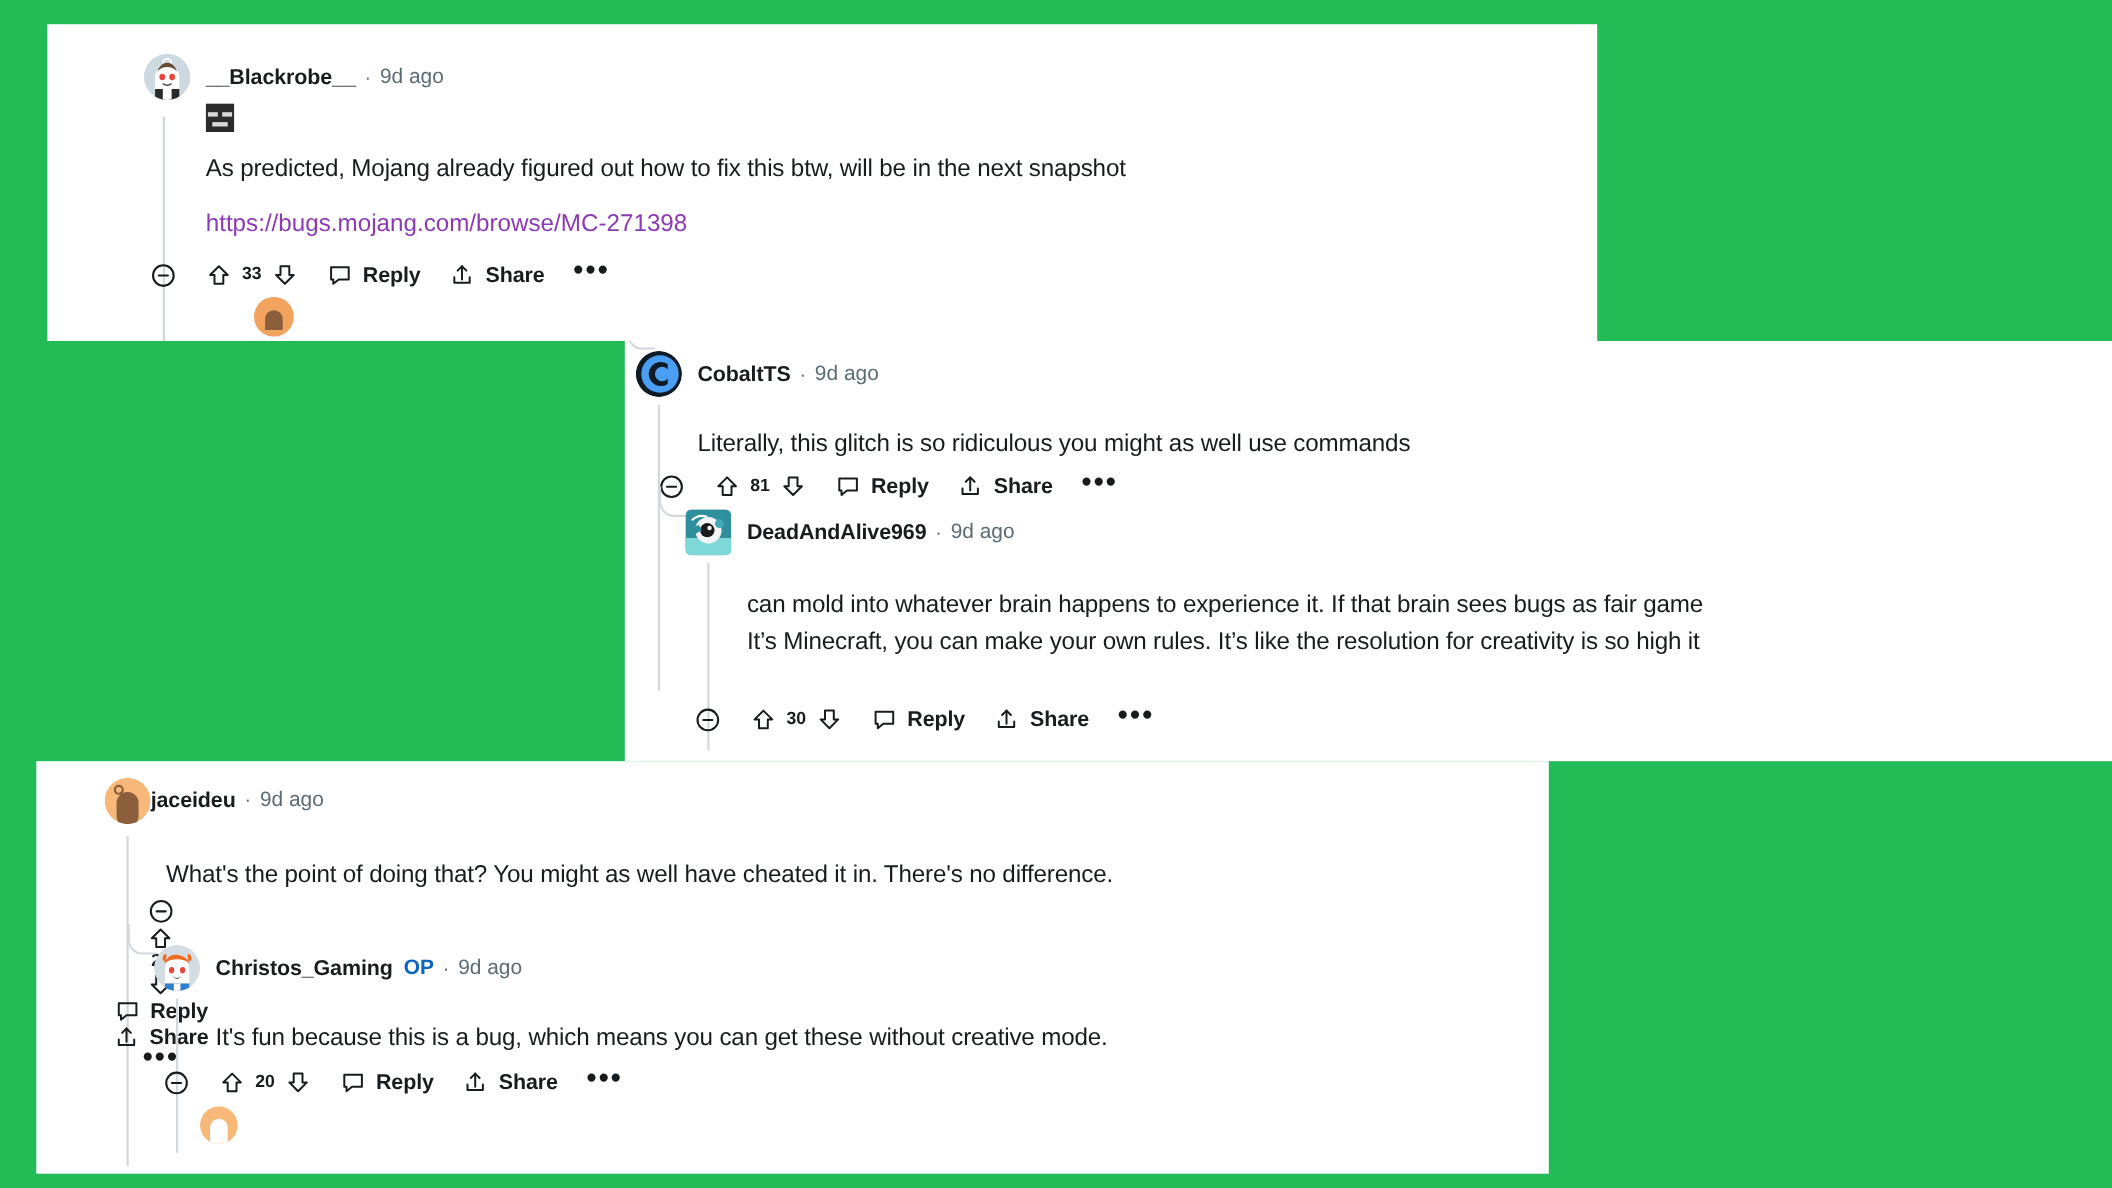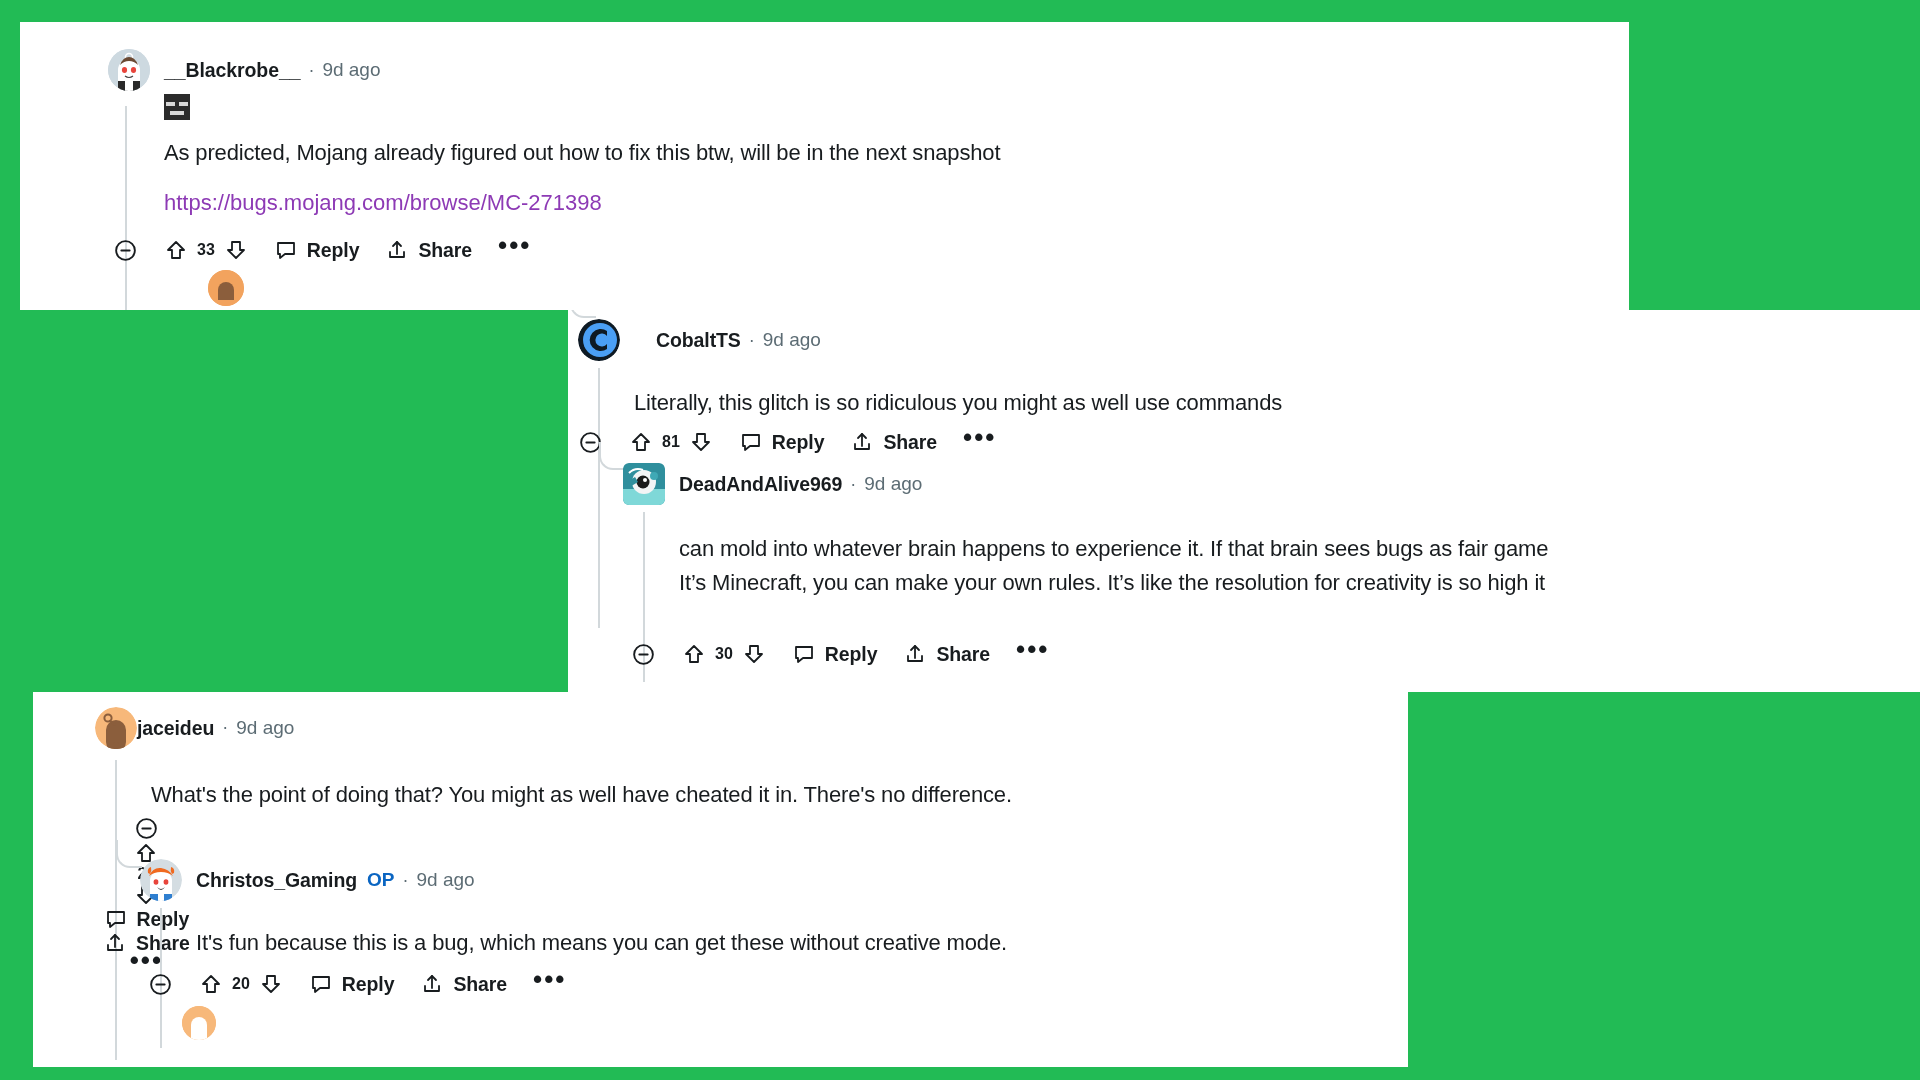--- a/index.html
+++ b/index.html
@@ -20,21 +20,21 @@
     height: 1080px;
     background: #22bb55;
   }
 
   
   .panel {
     position: absolute;
     background: #ffffff;
     overflow: hidden;
   }
-  #panel-top    { left: 20px;  top: 22px;  width: 1609px; height: 288px; text-decoration: underline; }
+  #panel-top    { left: 43px;  top: 22px;  width: 1409px; height: 288px; text-decoration: underline; }
   #panel-mid    { left: 568px; top: 310px; width: 1352px; height: 382px; }
   #panel-bottom { left: 33px;  top: 692px; width: 1375px; height: 375px; }
 
   
   .cmt { position: absolute; }
 
   .hdr {
     display: flex;
     align-items: center;
     gap: 0px;
@@ -227,40 +227,40 @@
       </div>
     </div>
   </div>
 
   <div class="panel" id="panel-mid">
 
     <div class="cmt" style="left:10px; top:0px; width:1330px;">
 
       <div class="elbow" style="left:-8px; top:-20px;"></div>
 
-      <div class="hdr" style="position:absolute; left:0px; top:12px;gap:22px;">
+      <div class="hdr" style="position:absolute; left:0px; top:12px;">
         <div class="avatar">
           <svg viewBox="0 0 42 42" width="42" height="42">
             <circle cx="21" cy="21" r="21" fill="#0e1a24"></circle>
             <circle cx="22" cy="21" r="17" fill="#4a9ff5"></circle>
             <path d="M29 12 a11 11 0 1 0 0 18 l0 -5 a6.5 6.5 0 1 1 0 -8 z" fill="#0e1a24"></path>
           </svg>
         </div>
         <div style="margin-left:14px; display:flex; align-items:center;">
           <span class="uname">CobaltTS</span>
           <span class="dot">·</span>
           <span class="ago">9d ago</span>
         </div>
       </div>
 
       <div class="rail" style="left:20px; top:58px; height:260px;"></div>
 
       <div class="body" style="position:absolute; left:56px; top:76px; width:1260px;">Literally, this glitch is so ridiculous you might as well use commands</div>
 
-      <div class="actions" style="position:absolute; left:0; top:112px;">
+      <div class="actions" style="position:absolute; left:20px; top:112px;">
         <div class="act">
           <svg width="25" height="25" viewBox="0 0 24 24" fill="none" stroke="#181c1f" stroke-width="1.8">
             <circle cx="12" cy="12" r="9"></circle>
               <line x1="8" y1="12" x2="16" y2="12" stroke-linecap="round"></line>
           </svg>
         </div>
         <div class="gap"></div>
         <div class="act">
           <svg width="24" height="24" viewBox="0 0 24 24" fill="none" stroke="#181c1f" stroke-width="1.8" stroke-linejoin="round">
             <path d="M12 4 L20 12 H16 V20 H8 V12 H4 Z"></path>

